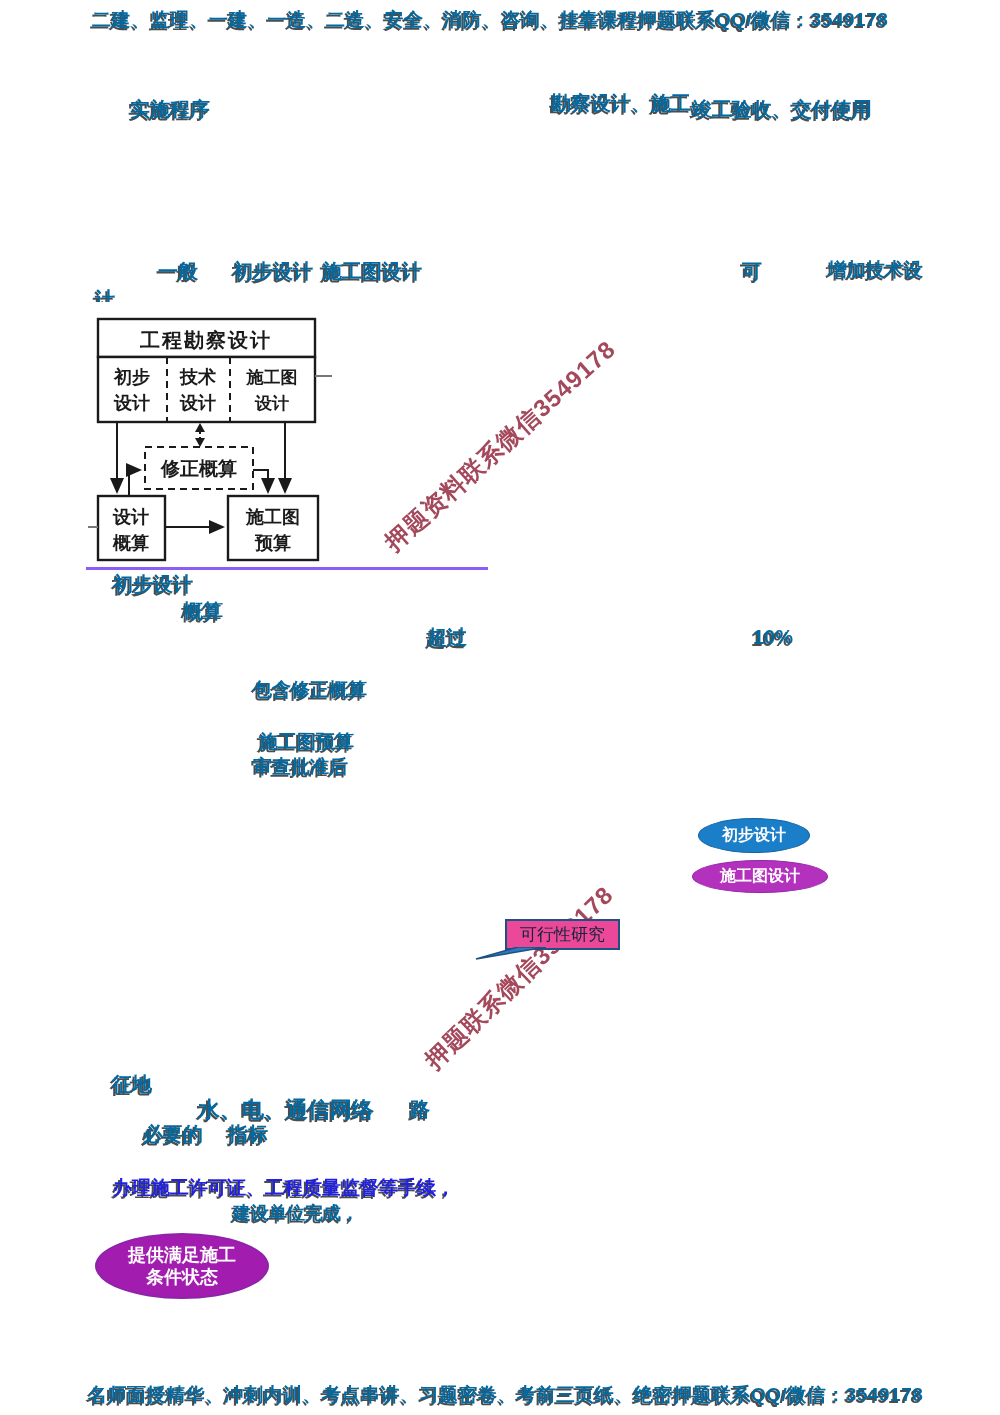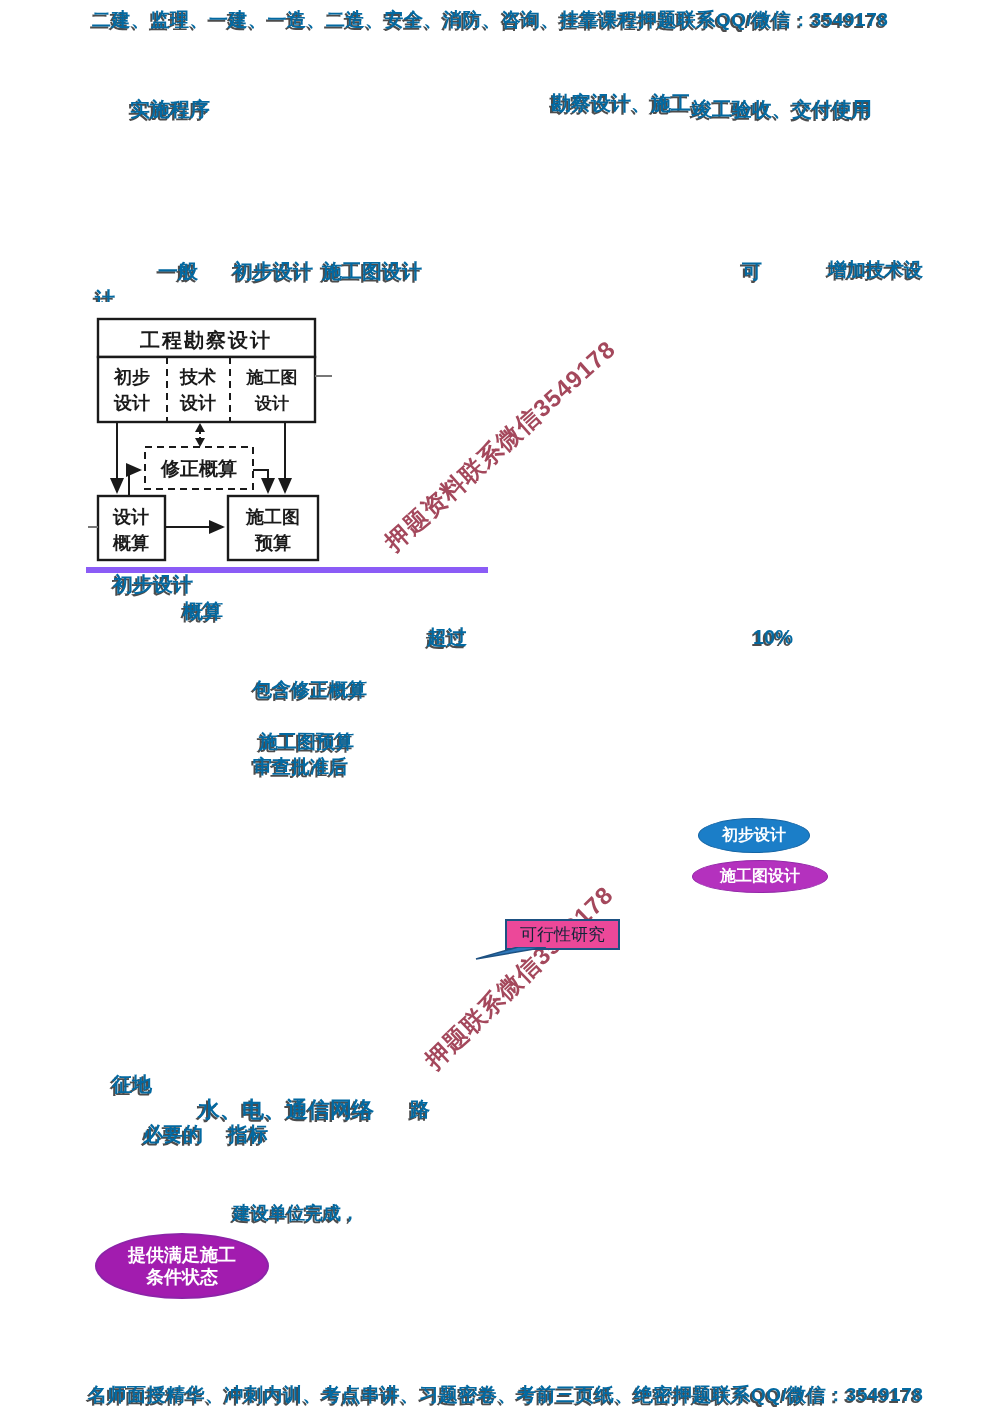--- a/index.html
+++ b/index.html
@@ -17,21 +17,21 @@
   }
   .ad{font-size:19px;letter-spacing:0.5px;}
   .wm{
     position:absolute;color:#a4485c;font-weight:bold;white-space:nowrap;
     font-size:24px;letter-spacing:1px;z-index:1;
   }
   .wm-upper{left:350px;top:430px;width:300px;transform:rotate(-42deg);transform-origin:center;}
   .wm-lower{left:394px;top:962px;width:250px;transform:rotate(-44deg);transform-origin:center;}
   .scan{
     position:absolute;left:86px;top:302px;width:402px;height:265px;background:#ffffff;
-    border-bottom:6px solid #8b5cf6;
+    border-bottom:3px solid #8b5cf6;
   }
   .scan svg{position:absolute;left:2px;top:1px;}
   .scan text{
     font-family:"Liberation Serif",serif;font-weight:bold;fill:#1a1a1a;
   }
   .ellipse{
     position:absolute;border-radius:50%;display:flex;align-items:center;justify-content:center;
     color:#ffffff;font-weight:bold;text-align:center;z-index:2;
   }
   .ellipse-blue{left:698px;top:818px;width:110px;height:33px;background:#1b7ec8;border:1px solid #1565a5;font-size:16px;}
@@ -133,20 +133,21 @@
   </div>
   <svg class="callout-tail" width="80" height="16" viewBox="0 0 80 16">
     <polygon points="48,0 76,0 6,12" fill="#2e78bb" stroke="#1d5182" stroke-width="1.5"></polygon>
   </svg>
 
   <div class="red-t" style="left:112px;top:1073px;">征地</div>
   <div class="red-t" style="left:198px;top:1098px;font-size:22px;">水、电、通信网络</div>
   <div class="red-t" style="left:410px;top:1098px;">路</div>
   <div class="red-t" style="left:143px;top:1123px;">必要的</div>
   <div class="red-t" style="left:228px;top:1123px;">指标</div>
+  <div class="blue-t" style="left:113px;top:1178px;">办理施工许可证、工程质量监督等手续，</div>
   <div class="red-t" style="left:233px;top:1204px;font-size:18px;">建设单位完成，</div>
 
   <div class="ellipse ellipse-bottom">
     <div>
       <div>提供满足施工</div>
       <div>条件状态</div>
     </div>
   </div>
 
   <div class="red-t ad" style="left:88px;top:1385px;">名师面授精华、冲刺内训、考点串讲、习题密卷、考前三页纸、绝密押题联系QQ/微信：3549178</div>

